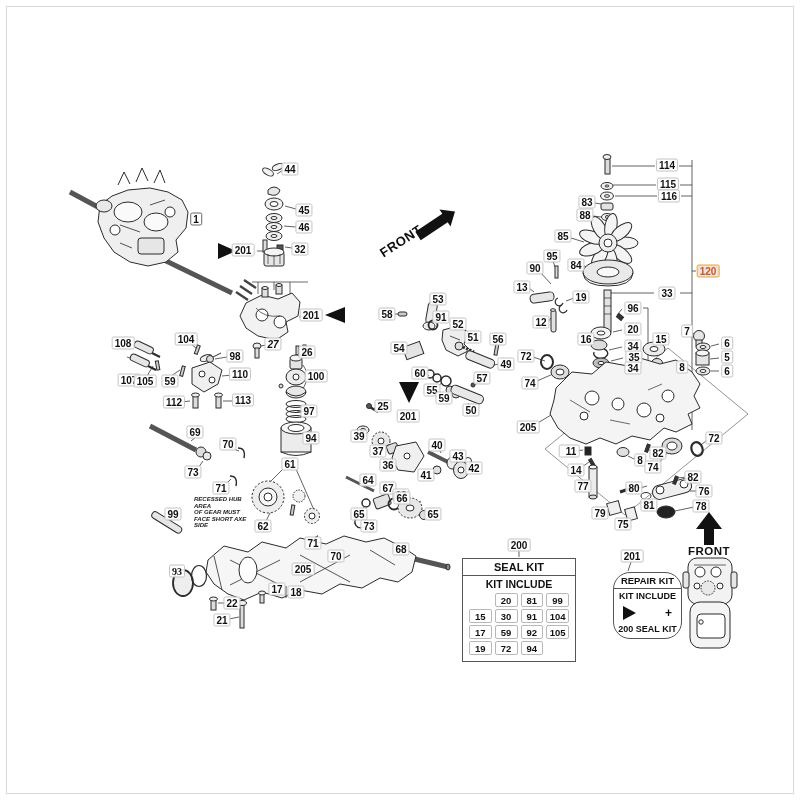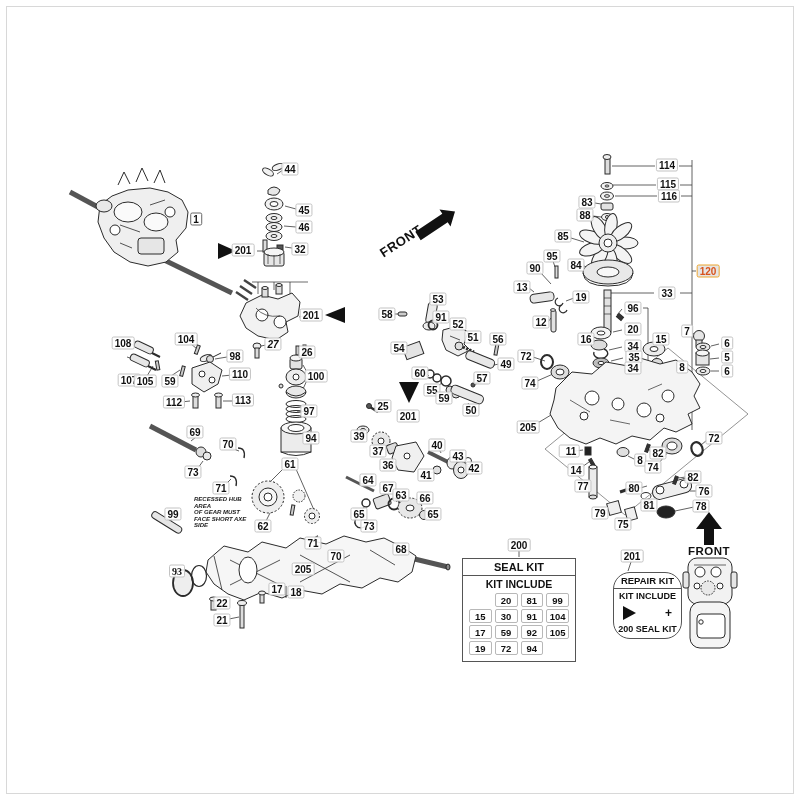--- a/index.html
+++ b/index.html
@@ -446,39 +446,39 @@
       <div class="part-label" style="left: 359px; top: 436px;">39</div>
       <div class="part-label" style="left: 378px; top: 451px;">37</div>
       <div class="part-label" style="left: 388px; top: 465px;">36</div>
       <div class="part-label" style="left: 437px; top: 445px;">40</div>
       <div class="part-label" style="left: 426px; top: 475px;">41</div>
       <div class="part-label" style="left: 458px; top: 456px;">43</div>
       <div class="part-label" style="left: 474px; top: 468px;">42</div>
       <div class="part-label" style="left: 368px; top: 480px; text-align: center;">64</div>
       <div class="part-label" style="left: 388px; top: 488px;">67</div>
       <div class="part-label" style="left: 401px; top: 495px;">63</div>
-      <div class="part-label" style="left: 425px; top: 498px;">66</div>
+      <div class="part-label" style="left: 402px; top: 498px;">66</div>
       <div class="part-label" style="left: 359px; top: 514px;">65</div>
       <div class="part-label" style="left: 433px; top: 514px;">65</div>
       <div class="part-label" style="left: 369px; top: 526px;">73</div>
       <div class="part-label" style="left: 401px; top: 549px;">68</div>
       <div class="part-label" style="left: 195px; top: 432px;">69</div>
       <div class="part-label" style="left: 228px; top: 444px;">70</div>
       <div class="part-label" style="left: 193px; top: 472px;">73</div>
       <div class="part-label" style="left: 221px; top: 488px;">71</div>
       <div class="part-label" style="left: 173px; top: 514px;">99</div>
       <div class="part-label" style="left: 290px; top: 464px;">61</div>
       <div class="part-label" style="left: 263px; top: 526px;">62</div>
       <div class="part-label" style="left: 313px; top: 543px;">71</div>
       <div class="part-label" style="left: 336px; top: 556px;">70</div>
       <div class="part-label" style="left: 303px; top: 569px;">205</div>
       <div class="part-label" style="left: 177px; top: 571px; font-family: Liberation Serif, serif;">93</div>
       <div class="part-label" style="left: 277px; top: 589px;">17</div>
       <div class="part-label" style="left: 296px; top: 592px;">18</div>
-      <div class="part-label" style="left: 222px; top: 603px;">22</div>
+      <div class="part-label" style="left: 232px; top: 603px;">22</div>
       <div class="part-label" style="left: 222px; top: 620px;">21</div>
       <div class="part-label" style="left: 519px; top: 545px;">200</div>
       <div class="part-label" style="left: 632px; top: 556px;">201</div>
     </div>
 
   <div id="front-top" class="front-label">FRONT</div>
   <div id="front-bottom" class="front-label">FRONT</div>
 
   <div class="note">
     <div>RECESSED HUB AREA</div>

